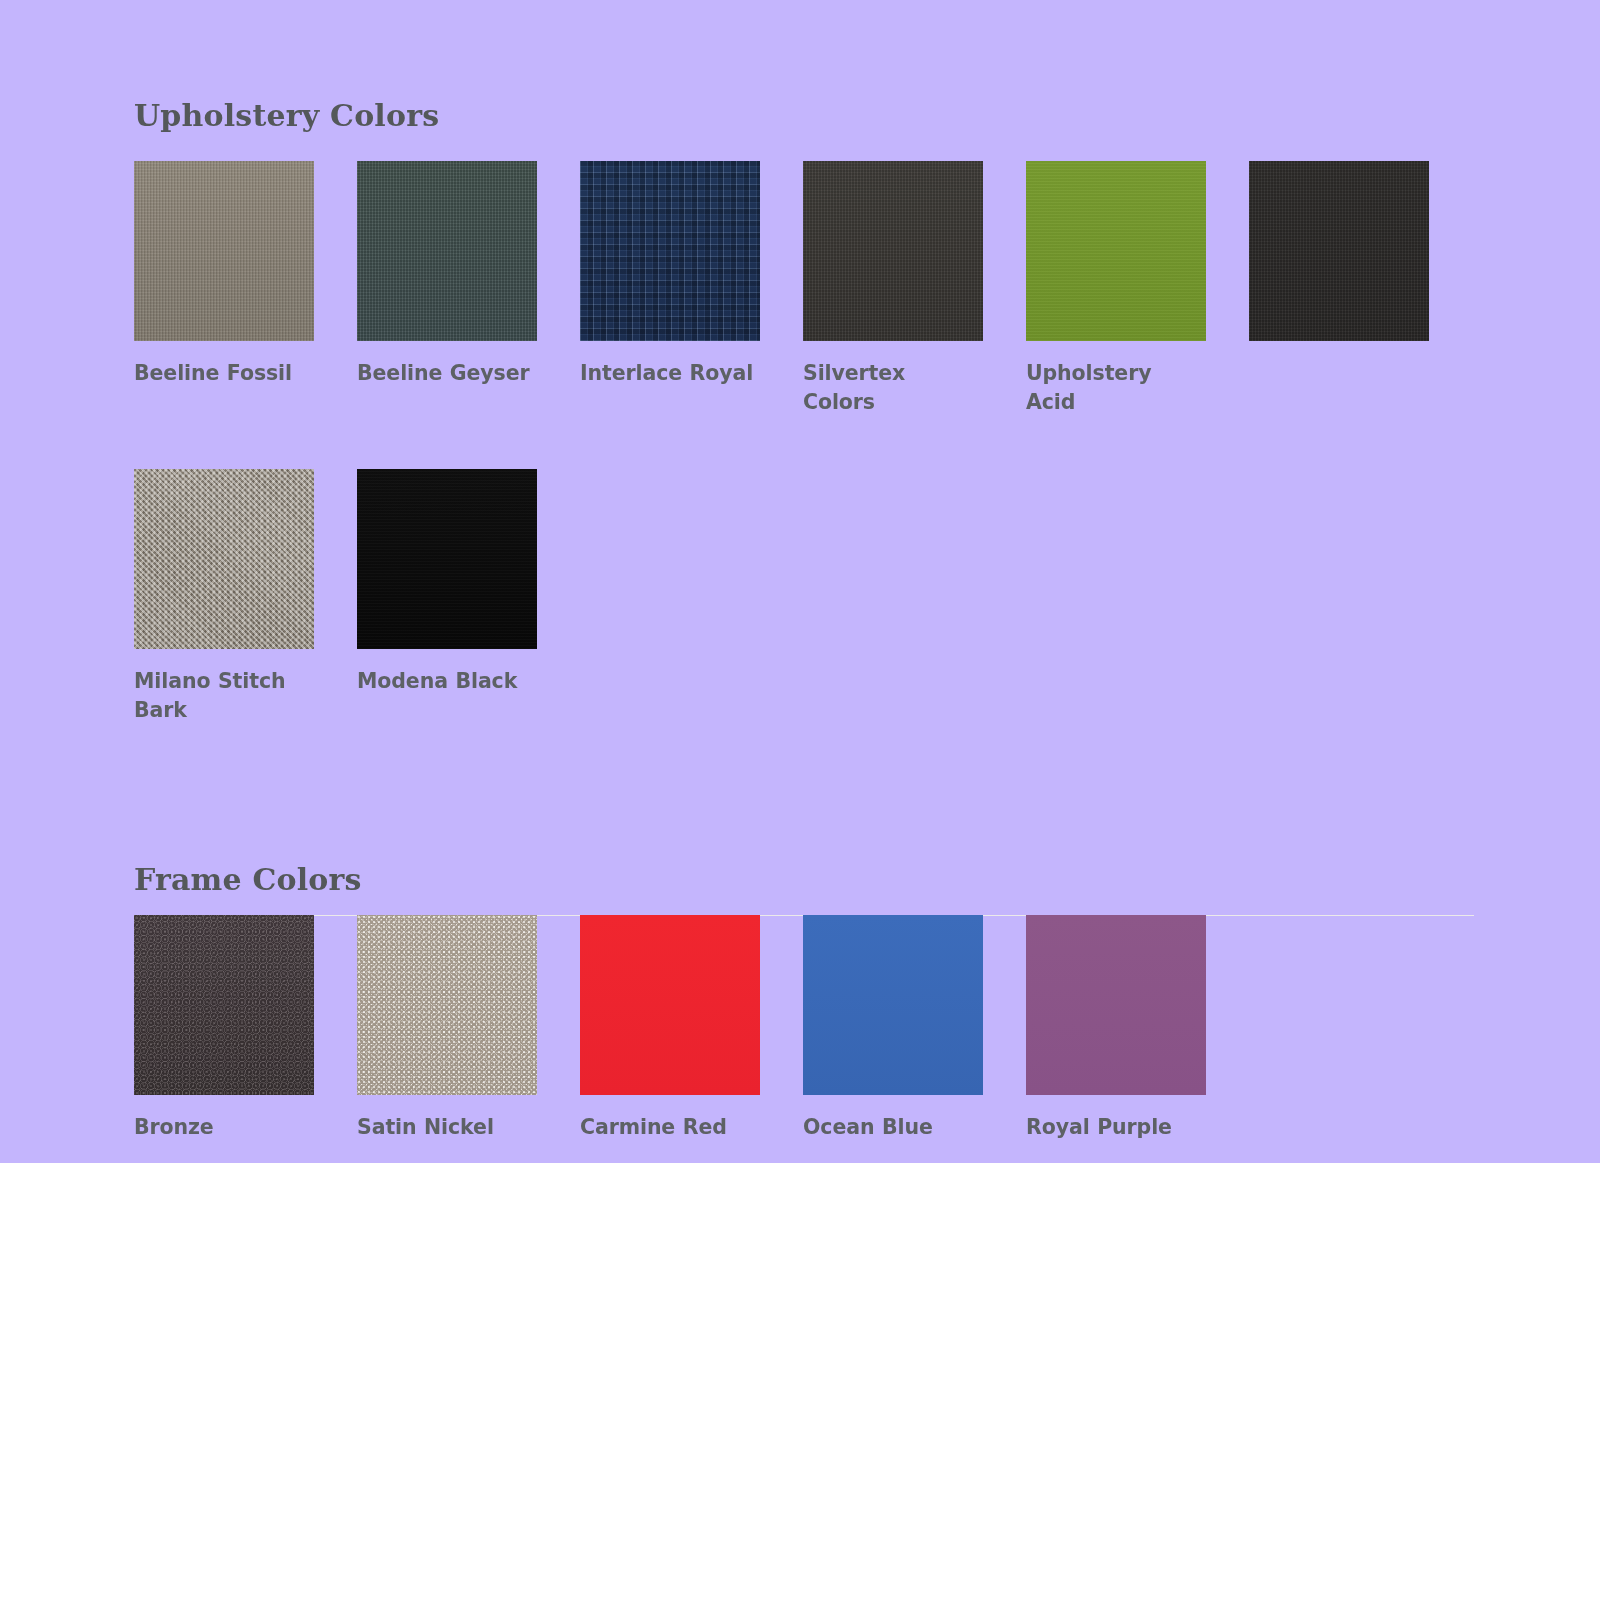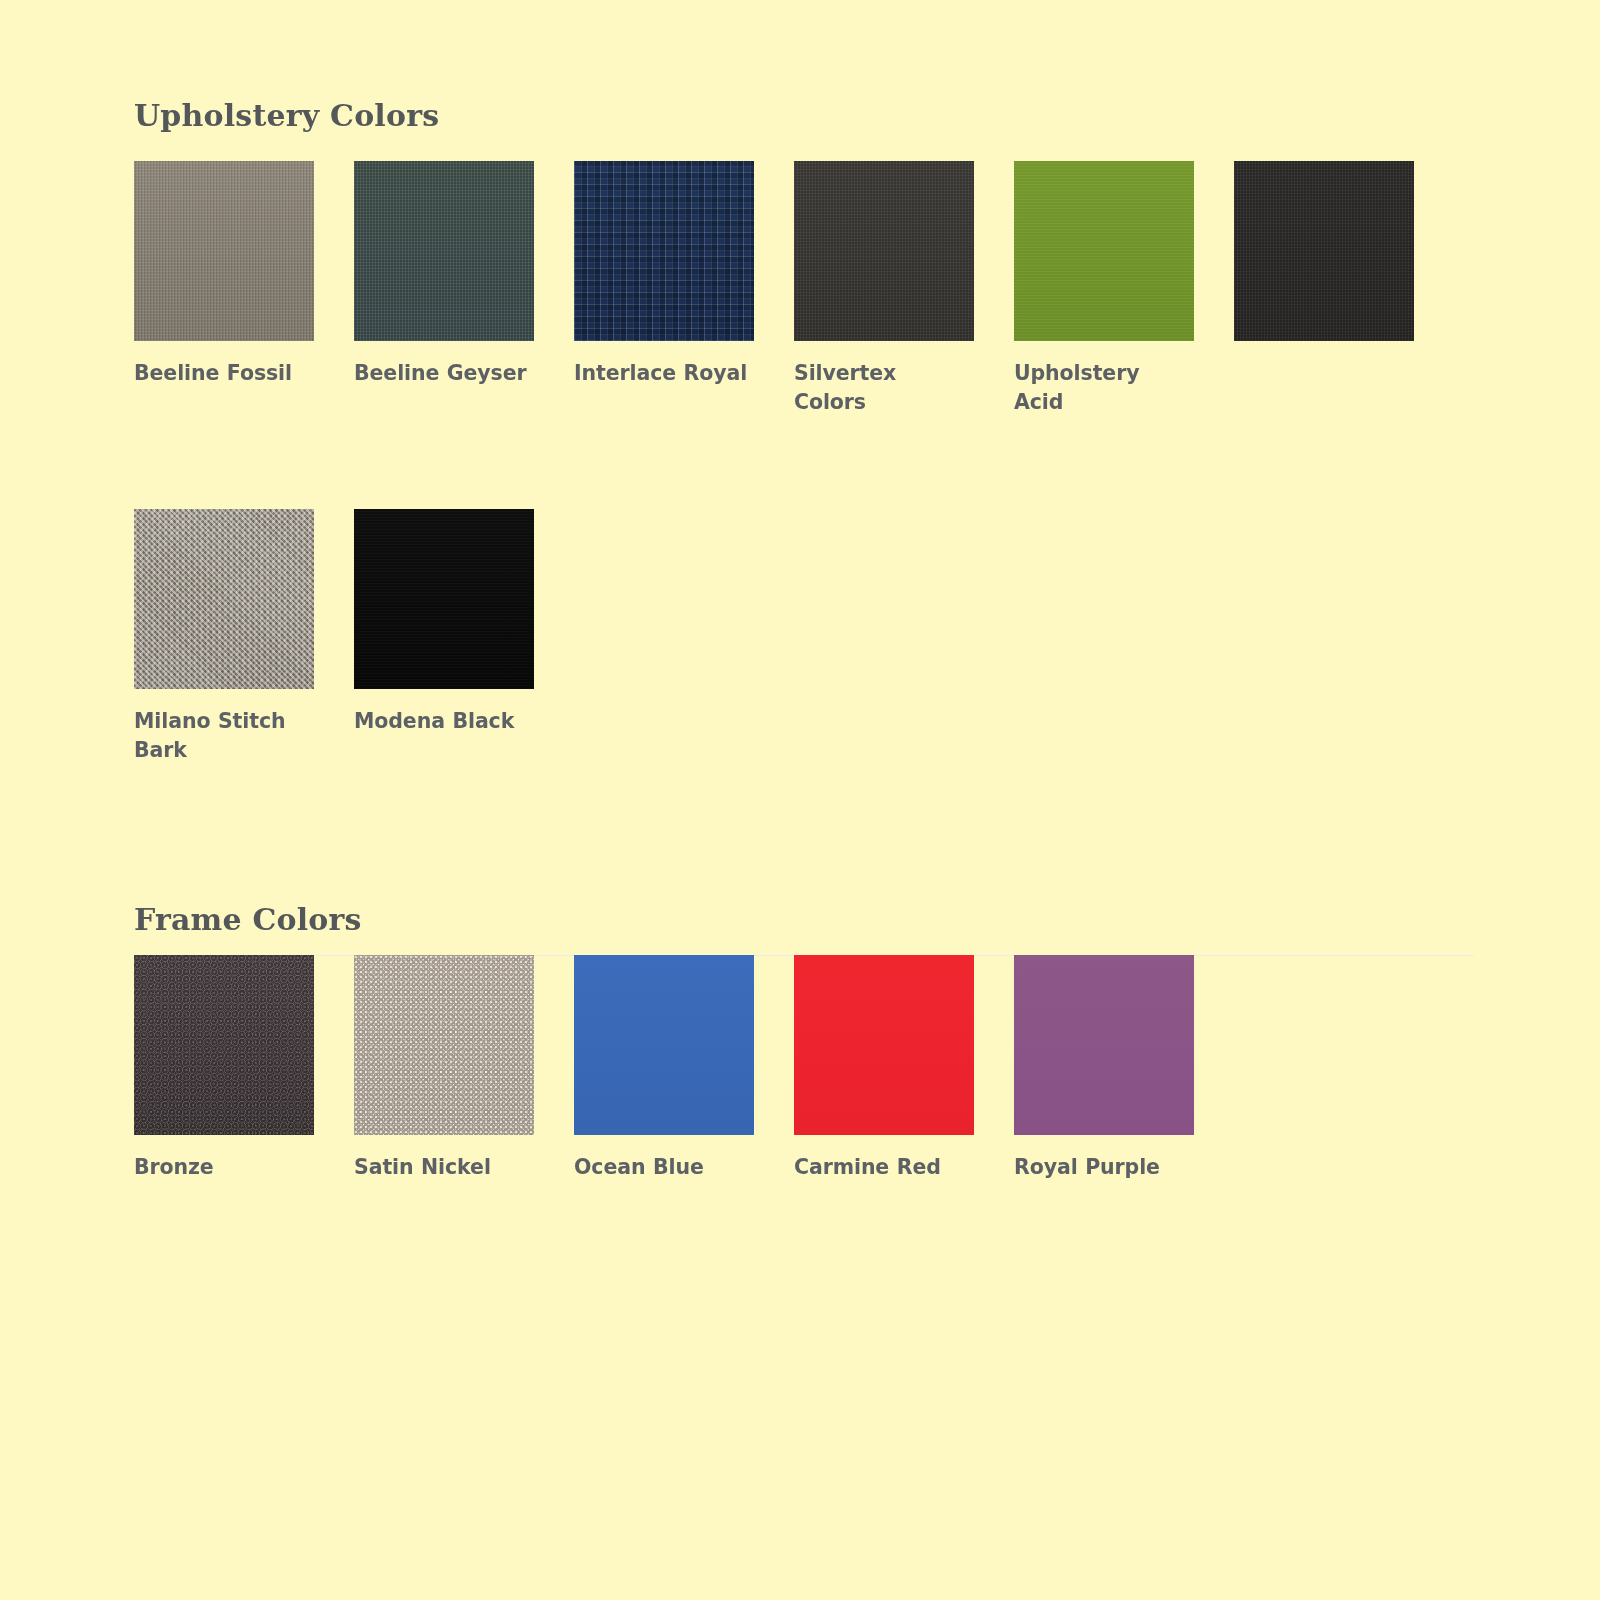--- a/index.html
+++ b/index.html
@@ -10,22 +10,22 @@
   body {
     width: 1600px;
     height: 1600px;
     font-family: "DejaVu Sans", "Liberation Sans", sans-serif;
     -webkit-font-smoothing: antialiased;
     overflow: hidden;
   }
   .page {
     position: relative;
     width: 1600px;
-    height: 1600px;
-    background: #fef9c3;
+    height: 1163px;
+    background: #c4b5fd;
     box-sizing: border-box;
   }
   .content {
     position: absolute;
     left: 134px;
     top: 0;
     width: 1330px;
   }
 
   
@@ -41,21 +41,20 @@
   }
   #upholstery-title-wrap { padding-top: 101px; }
   #frame-title-wrap { padding-top: 0; }
 
   
   .swatch-grid {
     display: grid;
     grid-template-columns: repeat(6, 180px);
     column-gap: 43px;
     row-gap: 0;
-    gap: 40px;
   }
   .swatch-cell {
     width: 180px;
     box-sizing: border-box;
   }
   .swatch-tile {
     width: 180px;
     height: 180px;
     display: block;
     position: relative;
@@ -286,27 +285,27 @@
       <div class="hairline"></div>
     <div class="swatch-cell">
           <div class="swatch-tile tex-bronze" style="background-color: rgb(75, 65, 67);"></div>
           <div class="swatch-label">Bronze</div>
         </div>
         <div class="swatch-cell">
           <div class="swatch-tile tex-nickel" style="background-color: rgb(201, 191, 178);"></div>
           <div class="swatch-label">Satin Nickel</div>
         </div>
         <div class="swatch-cell">
+          <div class="swatch-tile tex-carmine" style="background-color: rgb(238, 37, 48);"></div>
+          <div class="swatch-label">Carmine Red</div>
+        </div>
+        <div class="swatch-cell">
           <div class="swatch-tile tex-ocean" style="background-color: rgb(58, 106, 184);"></div>
           <div class="swatch-label">Ocean Blue</div>
         </div>
         <div class="swatch-cell">
-          <div class="swatch-tile tex-carmine" style="background-color: rgb(238, 37, 48);"></div>
-          <div class="swatch-label">Carmine Red</div>
-        </div>
-        <div class="swatch-cell">
           <div class="swatch-tile tex-purple" style="background-color: rgb(139, 85, 137);"></div>
           <div class="swatch-label">Royal Purple</div>
         </div>
       </div>
 
   </div>
 </div>
 
 </body></html>

